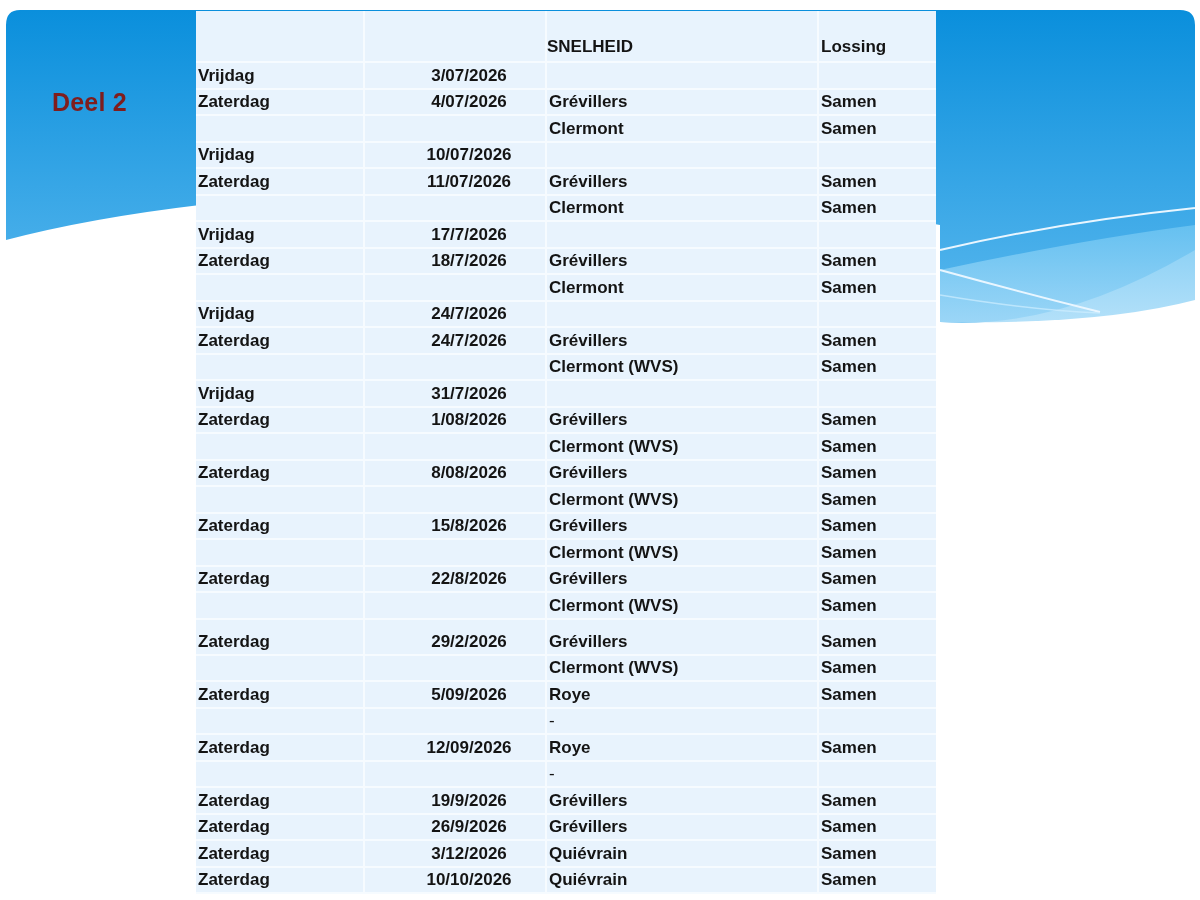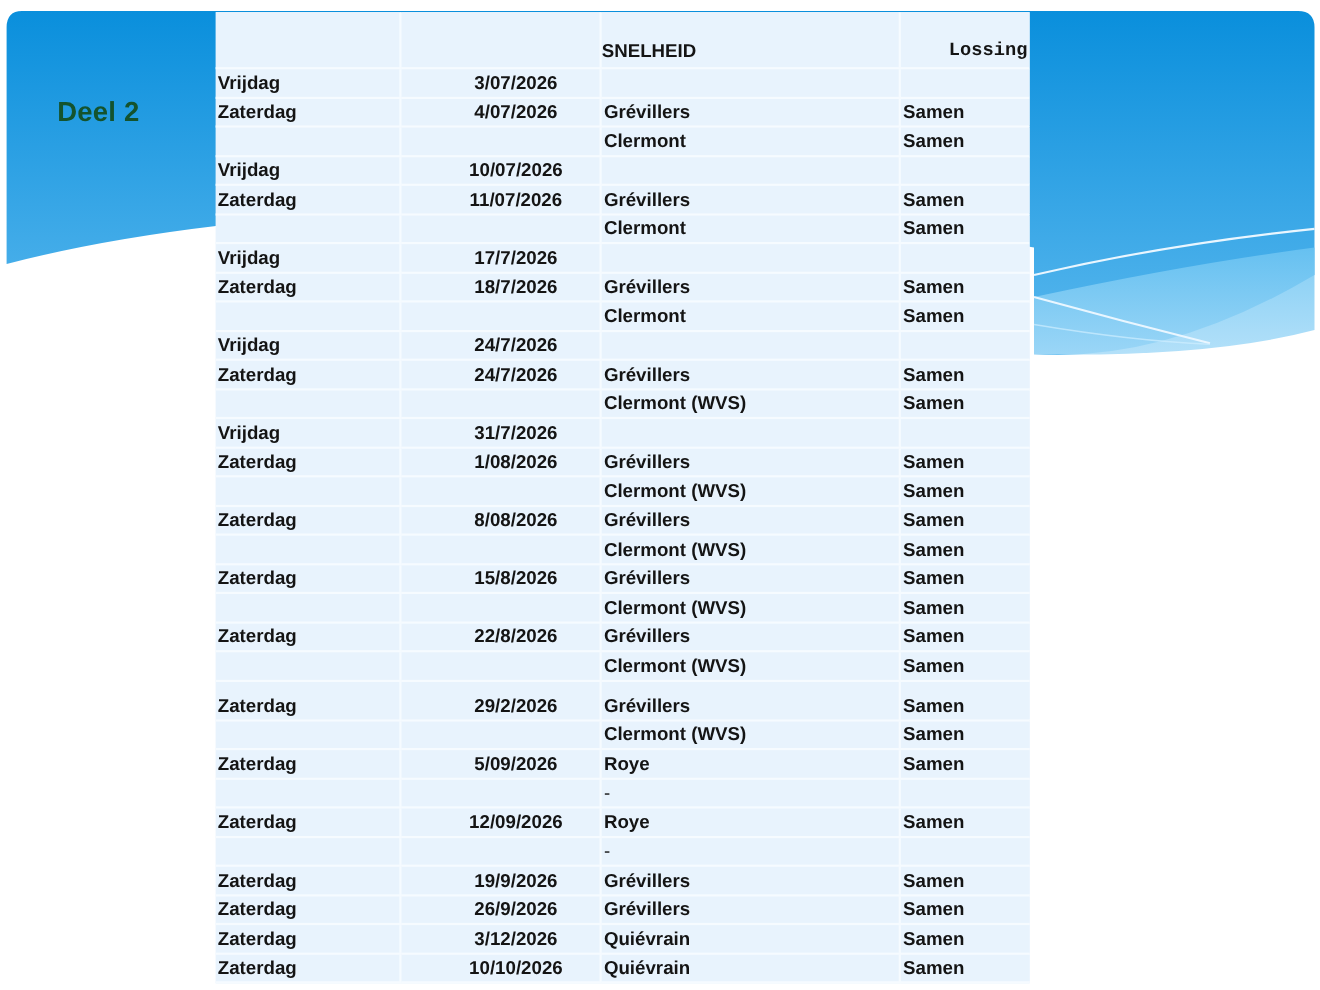--- a/index.html
+++ b/index.html
@@ -17,21 +17,21 @@
     .banner {
       position: absolute;
       left: 0; top: 0;
       width: 1200px; height: 340px;
     }
     .title {
       position: absolute;
       left: 52px; top: 88px;
       font-size: 25px;
       font-weight: bold;
-      color: #14532d;
+      color: #7f1d1d;
       letter-spacing: 0.2px;
     }
     .table-wrap {
       position: absolute;
       left: 196px; top: 11px;
       width: 740px;
       background: #e8f3fd;
     }
     table {
       border-collapse: collapse;
@@ -53,21 +53,21 @@
       vertical-align: bottom;
     }
     td:last-child { border-right: none; }
     col.c1 { width: 168px; }
     col.c2 { width: 182px; }
     col.c3 { width: 272px; }
     col.c4 { width: 118px; }
     td.date { text-align: center; padding-left: 30px; }
     tr.header td { height: 48px; vertical-align: bottom; padding-bottom: 2px; }
     tr.header td.h-snelheid { text-align: left; padding-left: 0; }
-    tr.header td.h-lossing { text-align: right; font-family: Liberation Mono, monospace; }
+    tr.header td.h-lossing { text-align: left; }
     tr.tall td { height: 34px; }
     td.dash { font-weight: normal; }
   </style>
 </head>
 <body>
 
 <div class="slide">
 
   <svg class="banner" viewBox="0 0 1200 340" width="1200" height="340">
     <defs>

